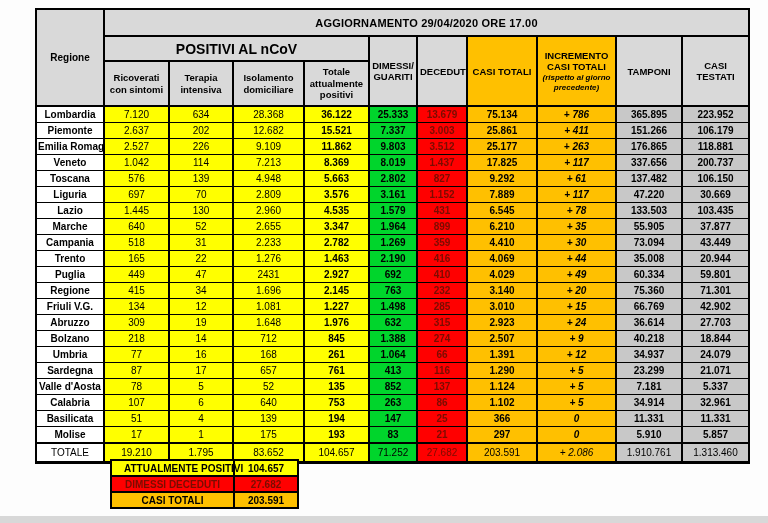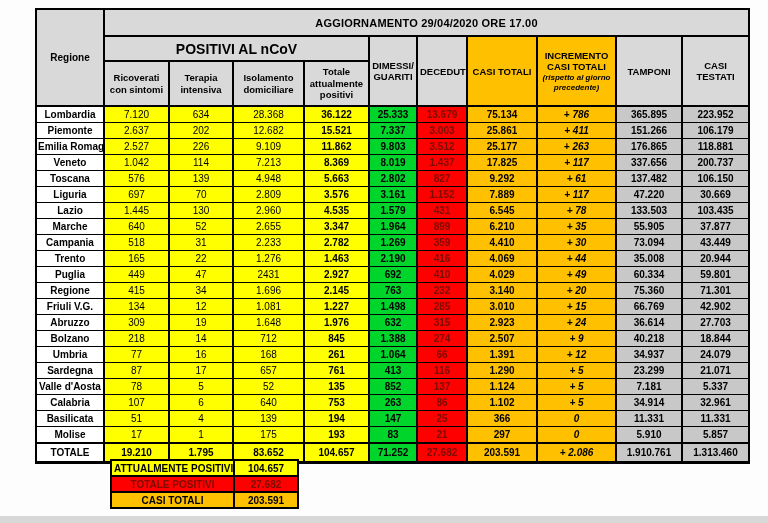--- a/index.html
+++ b/index.html
@@ -49,41 +49,41 @@
   td.c-region      { background: #ffffff; font-weight: 700; font-size: 9px; white-space: nowrap; }
   td.c-yellow      { background: var(--yellow); }
   td.c-yellow-bold { background: var(--yellow); font-weight: 700; }
   td.c-green       { background: var(--green); font-weight: 700; }
   td.c-red         { background: var(--red); font-weight: 700; color: var(--red-text); }
   td.c-orange-bold { background: var(--orange); font-weight: 700; }
   td.c-increment   { background: var(--orange); font-weight: 700; font-style: italic; font-size: 9.5px; }
   td.c-gray        { background: var(--data-gray); font-weight: 700; }
 
   tr.total-row td {
-    font-weight: 700;
+    font-weight: 400;
     border-top-width: 2px;
     border-bottom-width: 3px;
     height: 17px;
   }
 
   
   table.summary {
     position: absolute; left: 110px; top: 459px;
     width: 187px;
     border-collapse: collapse;
     table-layout: fixed;
     border: 2px solid var(--border);
   }
   table.summary td {
     border: 2px solid var(--border);
     height: 14px;
     text-align: center;
     font-size: 10px;
     font-weight: 700;
-    padding: 0 2px;
+    padding: 0 12px;
     white-space: nowrap;
     margin-left: 47px;
   }
   tr.sum-yellow td { background: var(--yellow); }
   tr.sum-green  td { background: var(--green); }
   tr.sum-red    td { background: var(--red); color: var(--red-text); }
   tr.sum-orange td { background: var(--orange); }
 
   .bottom-strip {
     position: absolute; left: 0; top: 516px;
@@ -430,21 +430,21 @@
     <colgroup>
         <col style="width:123px">
         <col style="width:64px">
       </colgroup>
     <tbody>
         <tr class="sum-yellow">
           <td>ATTUALMENTE POSITIVI</td>
           <td>104.657</td>
         </tr>
         <tr class="sum-red">
-          <td>TOTALE POSITIVI</td>
+          <td>DIMESSI DECEDUTI</td>
           <td>27.682</td>
         </tr>
         <tr class="sum-orange">
           <td>CASI TOTALI</td>
           <td>203.591</td>
         </tr>
       </tbody>
   </table>
 
   <div class="bottom-strip"></div>

